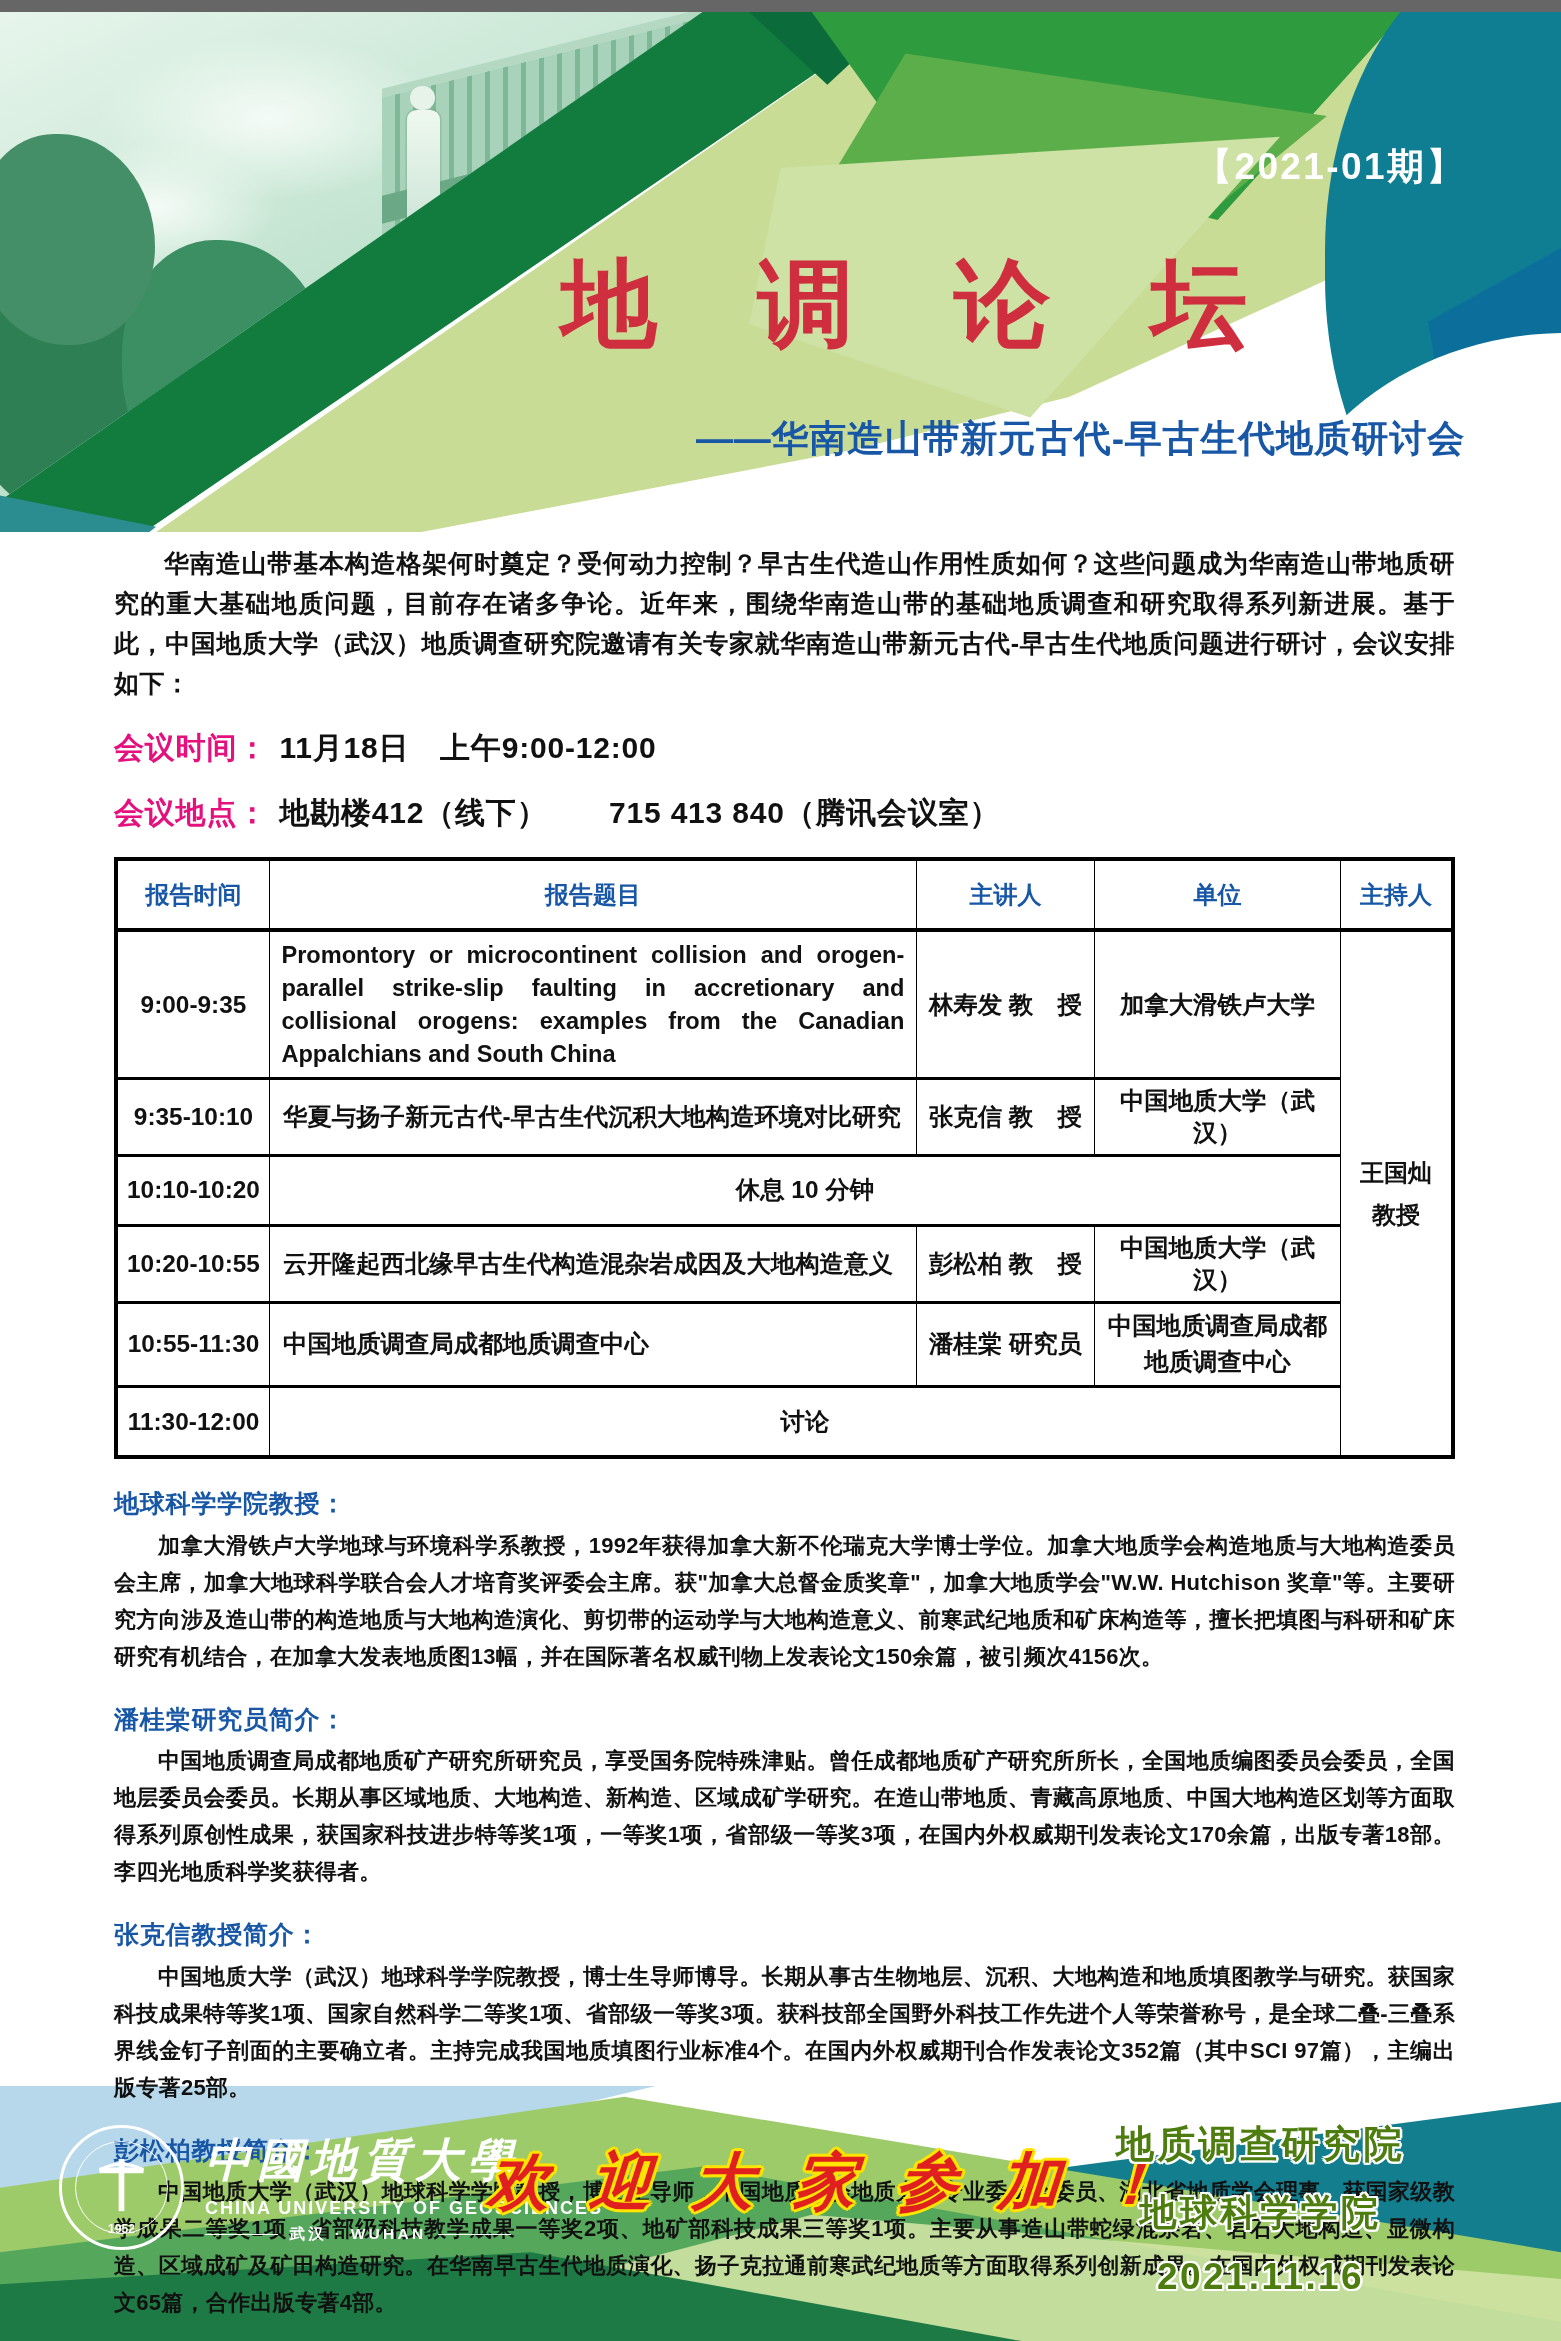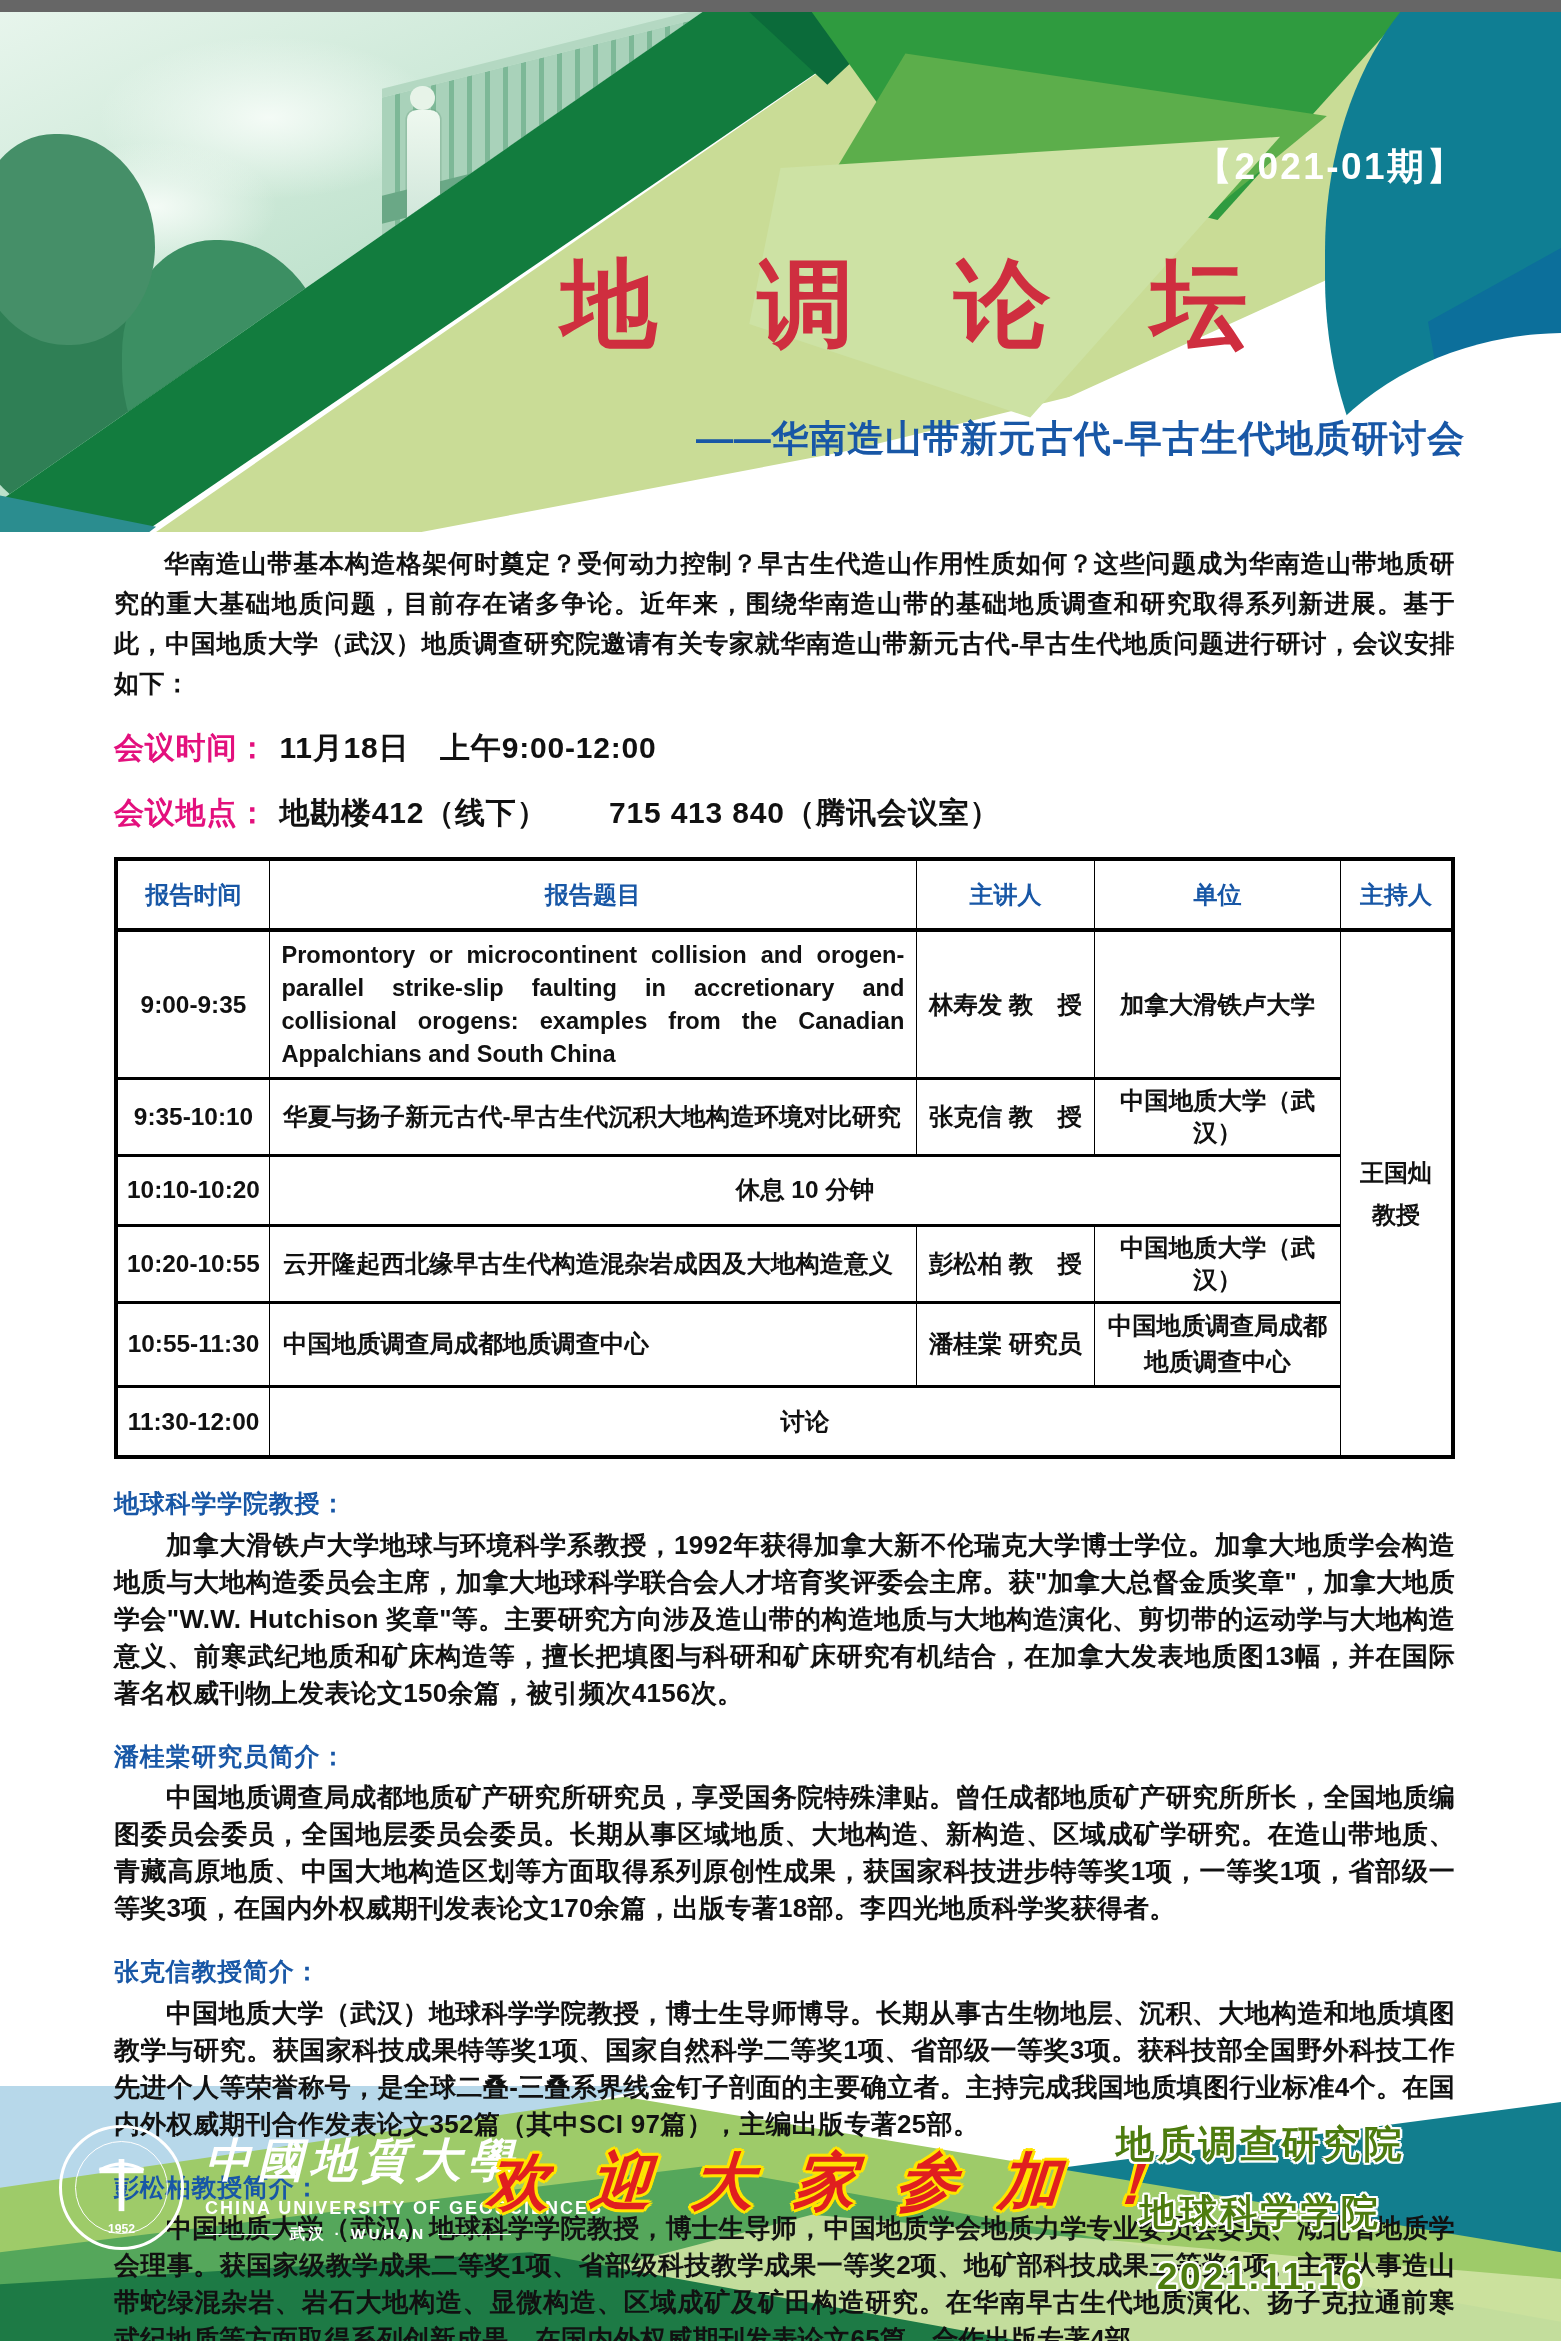--- a/index.html
+++ b/index.html
@@ -59,21 +59,21 @@
   .sched .c-org{width:18.4%;}
   .sched .c-host{width:8.2%;}
   .sched td.title-cn{text-align:left;padding-left:13px;}
   .sched td.title-en{text-align:justify;font-size:23.6px;line-height:33px;padding:6.5px 11.4px;}
   .sched td.host{border-top:none;font-size:24px;line-height:42px;}
   .sched tr.r1 td{height:128px;}
   .sched tr.rs td{height:57px;}
   .sched tr.r5 td{height:70px;line-height:36px;}
 
   .bio-h{margin-top:28px;color:#1857a6;font-size:25px;letter-spacing:0.8px;}
-  .bio-p{margin:6.5px 0 0 0;font-size:26px;line-height:37px;text-align:justify;text-indent:2em;letter-spacing:0.3px;}
+  .bio-p{margin:6.5px 0 0 0;font-size:22px;line-height:37px;text-align:justify;text-indent:2em;letter-spacing:0.3px;}
 
   
   .footer{position:absolute;left:0;bottom:0;width:1561px;height:268px;}
   .footer .f{position:absolute;inset:0;}
   .f-sky{background:#b7d8ea;clip-path:polygon(0 0,42% 0,12% 42%,0 58%);}
   .f-teal{background:#127e8e;clip-path:polygon(40% 52%,100% 6%,100% 92%,64% 100%);}
   .f-light{background:#9ecb69;clip-path:polygon(0 38%,40% 4%,100% 62%,100% 100%,0 100%);}
   .f-mid{background:#55a75b;clip-path:polygon(0 62%,45% 30%,100% 88%,100% 100%,0 100%);}
   .f-pale{background:#cfe3a3;opacity:.9;clip-path:polygon(18% 100%,52% 48%,100% 72%,100% 100%);}
   .f-dark{background:#1d7a45;clip-path:polygon(0 74%,34% 62%,70% 100%,0 100%);}

